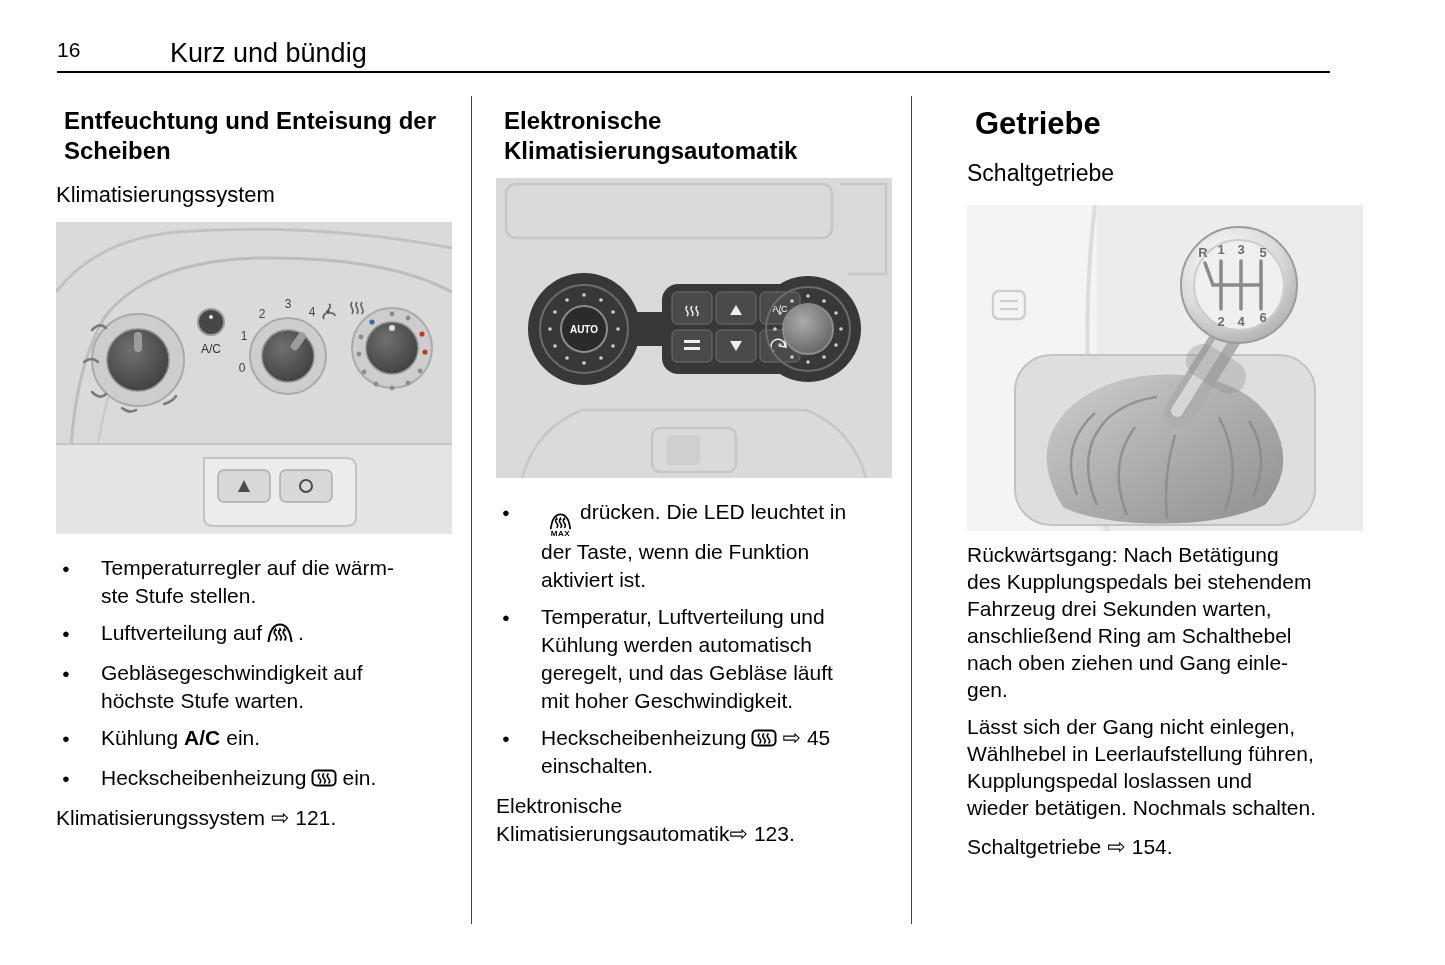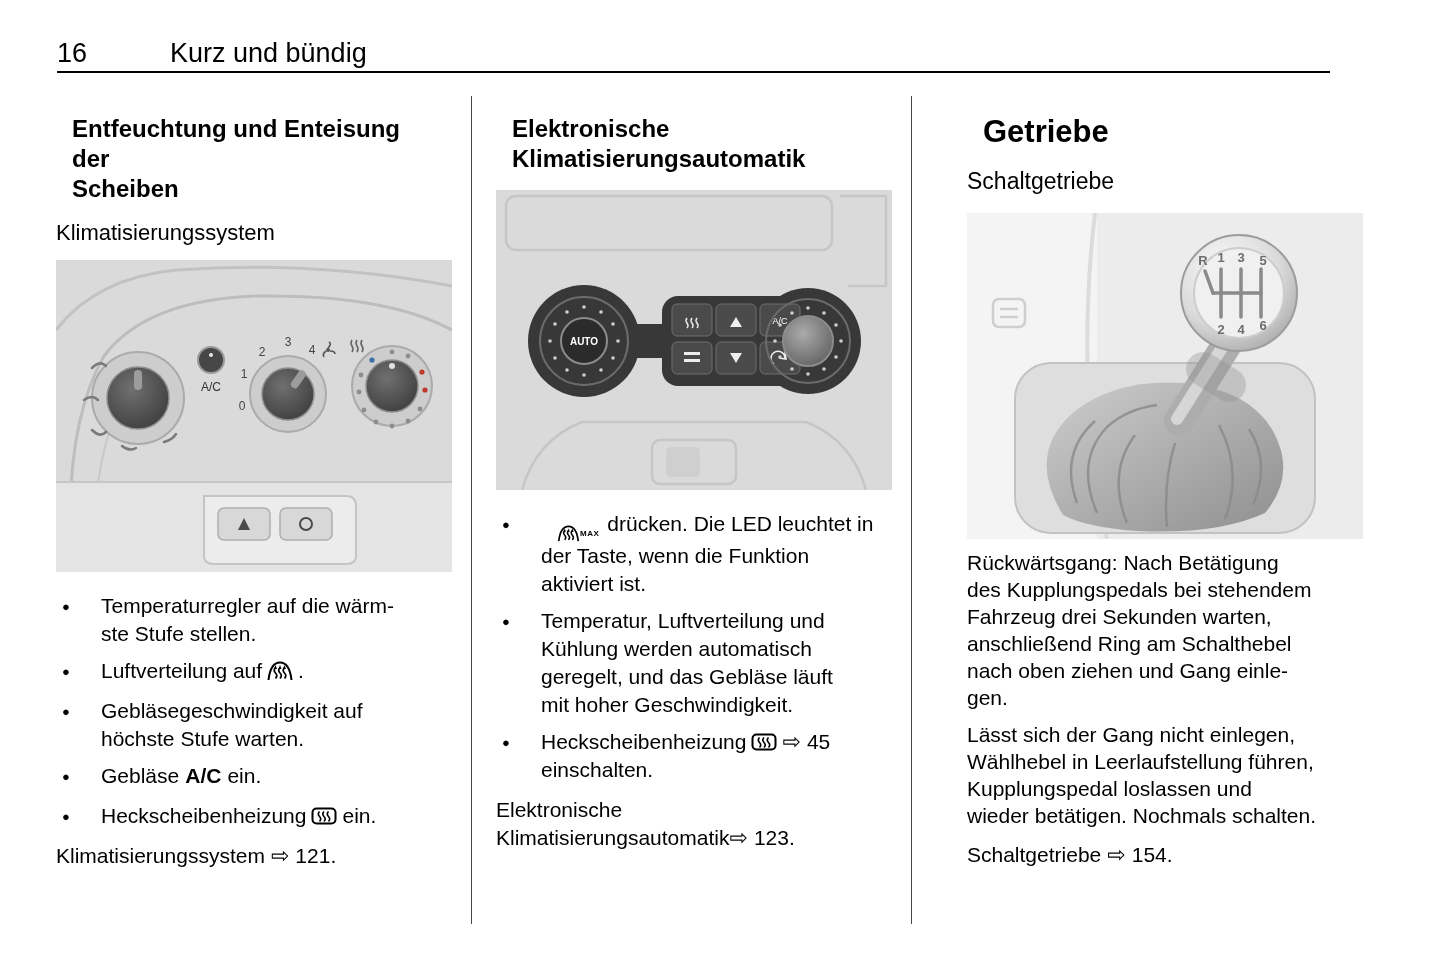--- a/index.html
+++ b/index.html
@@ -1,48 +1,48 @@
 <!DOCTYPE html>
 <html><head>
 <meta charset="utf-8">
 <style>
   html,body{margin:0;padding:0}
   body{
     width:1445px;height:965px;background:#fff;color:#000;
     font-family:"Liberation Sans",sans-serif;position:relative;overflow:hidden;
   }
-  .hdr-num{position:absolute;left:57px;top:38px;font-size:27px}
+  .hdr-num{position:absolute;left:57px;top:38px;font-size:21px}
   .hdr-title{position:absolute;left:170px;top:38px;font-size:27px;font-weight:normal}
   .hdr-rule{position:absolute;left:57px;top:71px;width:1273px;height:2px;background:#000}
   .vsep{position:absolute;top:96px;width:1px;height:828px;background:#444}
   .vsep.s1{left:471px}
   .vsep.s2{left:911px}
   .col{position:absolute;top:98px;width:396px}
   .c1{left:56px}.c2{left:496px}.c3{left:967px}
-  h2{font-size:24px;font-weight:bold;line-height:30px;margin:16px;white-space:pre-line}
+  h2{font-size:24px;font-weight:bold;line-height:30px;margin:8px;white-space:pre-line}
   .c3 h2{font-size:31px;line-height:36px}
   .sub{font-size:22px;margin-top:16px;white-space:pre-line}
   .c3 .sub{font-size:23px;margin-top:18px}
   figure{margin:14px 0 0 0;line-height:0}
   .c2 figure{margin-top:12px}
   .c3 figure{margin-top:18px}
   .bullets{margin-top:20px}
   .bullet{display:flex;margin-bottom:9px;font-size:21px;line-height:28px}
   .dot{flex:0 0 45px}
   .dot::before{content:"●";font-size:13px;position:relative;top:-2px;left:6px}
   .btext{flex:1;white-space:pre-line}
   .b{font-weight:bold;margin:0 6px}
   .ref{font-size:21px;line-height:28px;margin-top:8px;white-space:pre-line}
   .c2 .ref{margin-top:12px}
   .para{font-size:21px;line-height:27px;margin-top:10px;white-space:pre-line}
   .arrow{font-size:22px;margin:0 6px}
   .arrow.tight{margin-left:0}
   .pgnum{}
   .gl{display:inline-block;vertical-align:-3px;margin:0 5px;line-height:0}
-  .maxicon{display:inline-flex;flex-direction:row;align-items:center;vertical-align:-11px;margin:0 8px 0 16px;line-height:0}
+  .maxicon{display:inline-flex;flex-direction:column;align-items:center;vertical-align:-11px;margin:0 8px 0 8px;line-height:0}
   .maxicon .mlabel{font-size:8px;font-weight:bold;line-height:8px;letter-spacing:.5px;font-family:"Liberation Sans",sans-serif}
   svg text{font-family:"Liberation Sans",sans-serif}
 </style>
 </head>
 <body>
 
 <span class="hdr-num">16</span>
 <span class="hdr-title">Kurz und bündig</span>
 <div class="hdr-rule"></div>
 
@@ -163,21 +163,21 @@
               </g>
             </svg></span><span>.</span></span>
     </div>
     <div class="bullet">
       <span class="dot"></span>
       <span class="btext">Gebläsegeschwindigkeit auf
 höchste Stufe warten.</span>
     </div>
     <div class="bullet">
       <span class="dot"></span>
-      <span class="btext"><span>Gebläse</span><span class="b">A/C</span><span>ein.</span></span>
+      <span class="btext"><span>Kühlung</span><span class="b">A/C</span><span>ein.</span></span>
     </div>
     <div class="bullet">
       <span class="dot"></span>
       <span class="btext"><span>Heckscheibenheizung</span><span class="gl"><svg width="26" height="20" viewBox="0 0 26 20">
               <rect x="1.5" y="2.5" width="23" height="15" rx="4" fill="none" stroke="#000" stroke-width="2"></rect>
               <g fill="none" stroke="#000" stroke-width="1.6">
                 <path d="M8.5 15.5 q2.4 -2.6 0 -5 q-2.4 -2.4 0 -5"></path>
                 <path d="M13 15.5 q2.4 -2.6 0 -5 q-2.4 -2.4 0 -5"></path>
                 <path d="M17.5 15.5 q2.4 -2.6 0 -5 q-2.4 -2.4 0 -5"></path>
               </g>

